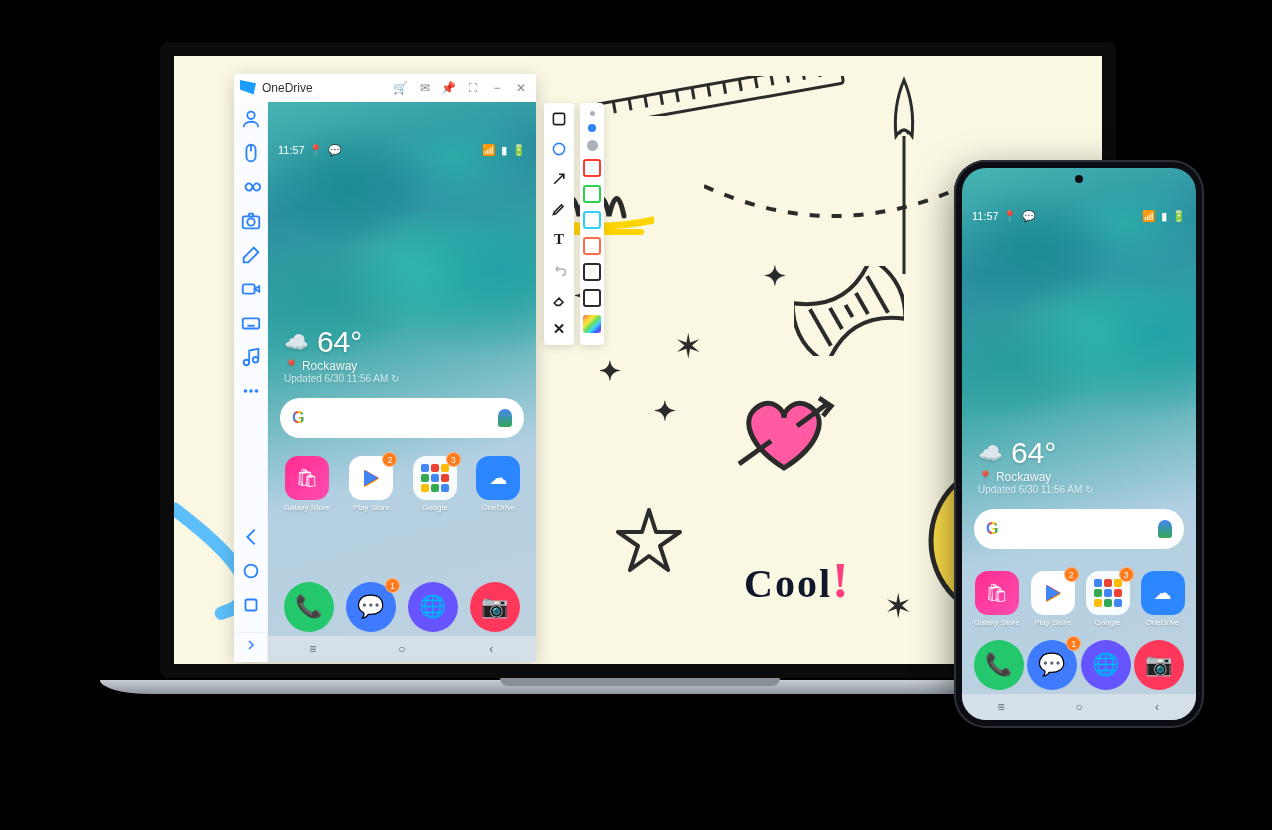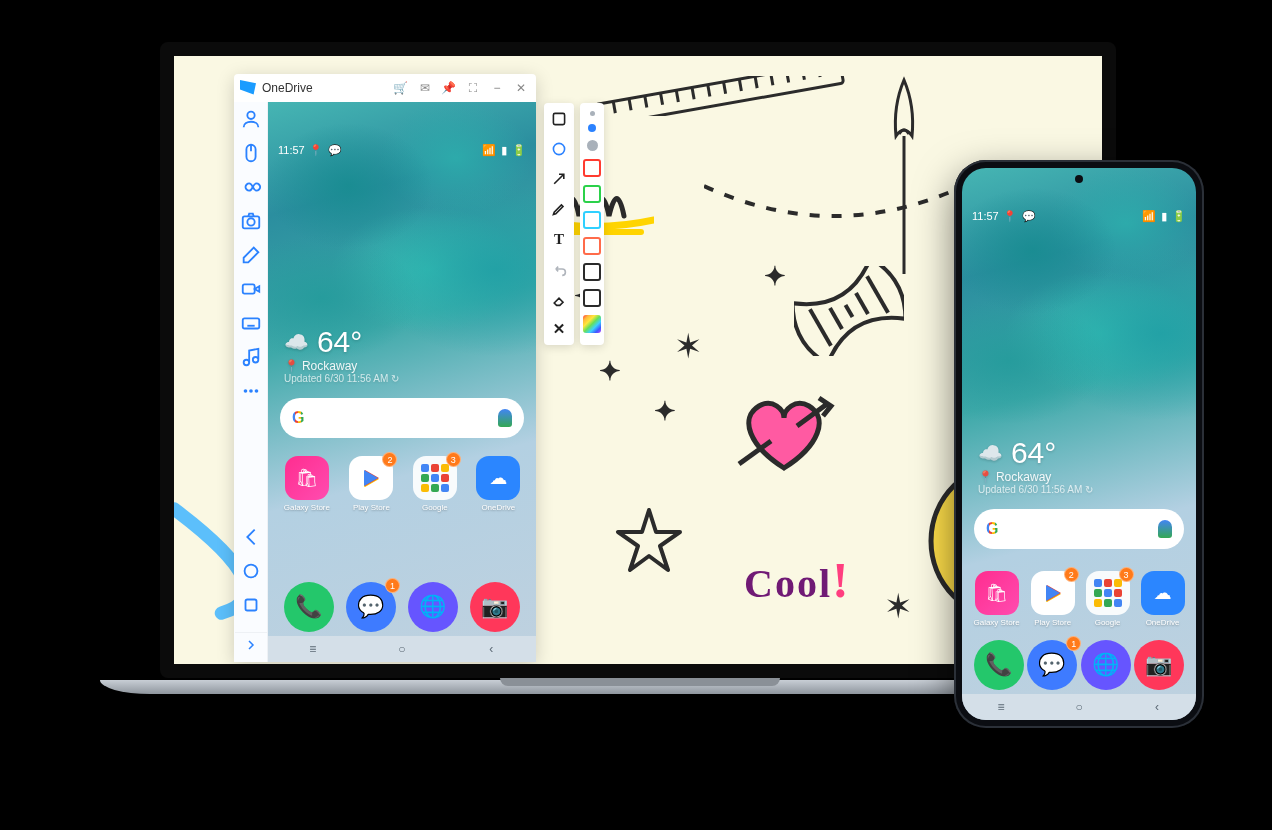--- a/index.html
+++ b/index.html
@@ -53,21 +53,21 @@
   .ruler { left: 420px; top: 20px; width:260px; height:40px; }
   .brush { left: 700px; top: 20px; width:60px; height:200px; }
   .spring { left: 370px; top: 120px; width:100px; font-size:40px; font-weight:bold; color:#333; }
   .spring::after{ content:""; display:block;width:100%;height:6px;background:#ffd400;border-radius:3px;margin-top:-12px;}
   .dashed-arc { left:530px; top:120px; width:260px; }
   .plus { font-size:26px; font-weight:bold; }
   .star { font-size:34px; }
   .dna { left:620px; top:210px; }
   .heart { left:555px; top:330px; }
   .cool { left:570px; top:495px; font-size:40px; font-weight:bold; letter-spacing:2px;}
-  .cool .c1{color:#701a75;} .cool .excl{font-size:50px;color:#ff3e7f;}
+  .cool .c1{color:#0f172a;} .cool .excl{font-size:50px;color:#ff3e7f;}
   .smiley { left:735px; top:390px; }
   .bluecurve { left:0; top:440px; width:180px;}
 
   
   .mirror-window {
     position: absolute;
     left: 60px;
     top: 18px;
     width: 302px;
     background: #fff;

